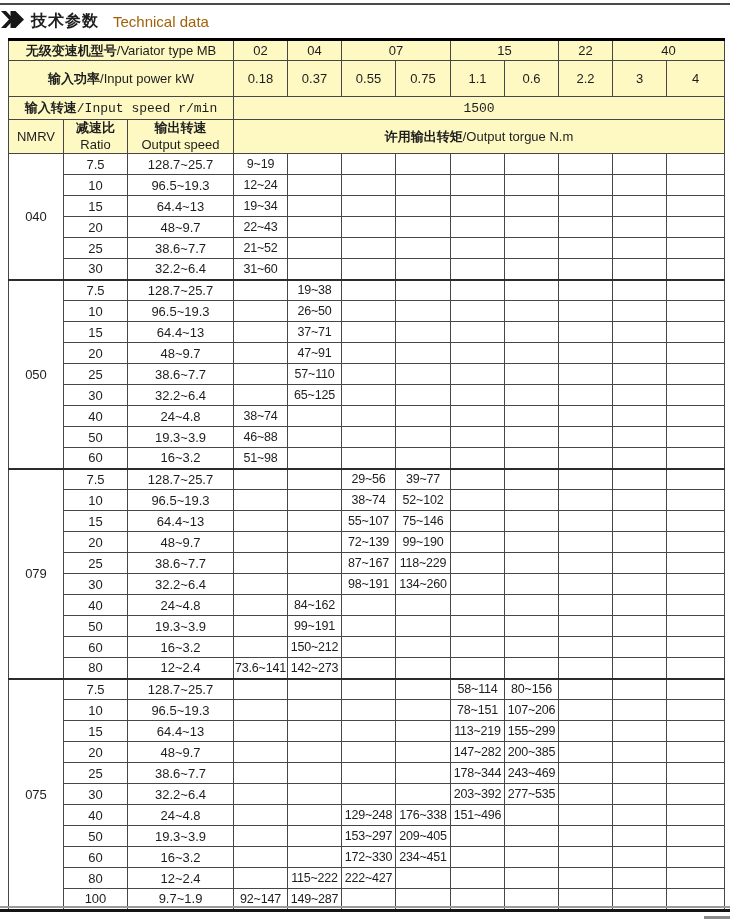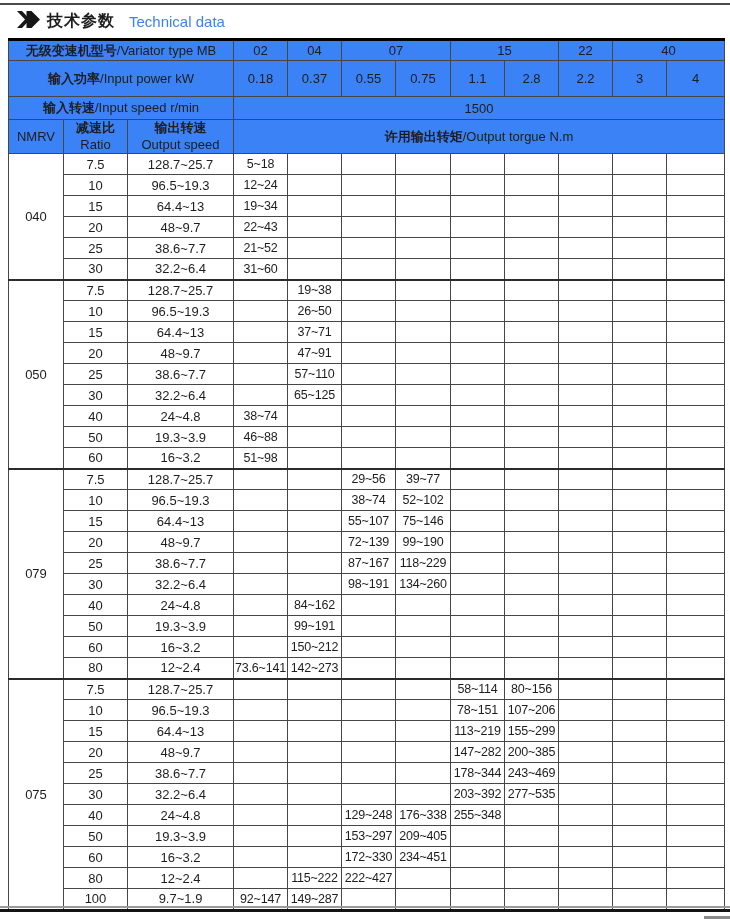--- a/index.html
+++ b/index.html
@@ -13,49 +13,48 @@
     overflow: hidden;
   }
   .top-rule {
     position: absolute; top: 3px; left: 0;
     width: 730px; height: 2px; background: #4a4a4a;
   }
   .title-bar {
     position: absolute; top: 11px; left: 1px;
     display: flex; align-items: center;
     white-space: nowrap;
-    padding-left: 16px;
   }
   .title-icon { display: inline-block; margin-right: 7px; }
   .title-zh { font-size: 16px; font-weight: bold; letter-spacing: 1px; }
-  .title-en { font-size: 15px; margin-left: 14px; color: #3b82f6; }
+  .title-en { font-size: 15px; margin-left: 14px; color: #a16207; }
 
   table.tech {
     position: absolute; top: 38px; left: 8px;
     width: 716px;
     border-collapse: collapse;
     table-layout: fixed;
     border-top: 3px solid #000;
     border-left: 1px solid #464646;
     border-right: 1px solid #464646;
     border-bottom: 2px solid #2a2a2a;
   }
   td {
     border: 1px solid #464646;
     text-align: center;
     vertical-align: middle;
     font-size: 13px;
     padding: 0;
     white-space: nowrap;
     overflow: hidden;
   }
-  tr.hdr td { background: #3b82f6; }
+  tr.hdr td { background: #fef9c3; }
   tr.hdr1 { height: 21px; }
   tr.hdr2 { height: 36px; }
-  tr.hdr3 { height: 23px; }
+  tr.hdr3 { height: 23px; font-family: Liberation Mono, monospace; }
   tr.colhead { height: 34px; }
   tbody tr { height: 21px; background: #ffffff; }
   .zh { font-weight: bold; }
   .lbl { font-size: 13px; }
   .two-line { line-height: 1.25; text-align: center; }
   td.torque-col { font-size: 12.5px; letter-spacing: -0.2px; }
   tbody tr.section-start td { border-top: 2px solid #2b2b2b; }
   td.nmrv { background: #ffffff; font-size: 13px; text-align: center; }
 
   .bottom-rule-gray {
@@ -116,21 +115,21 @@
     </tr>
     <tr class="hdr hdr2">
       <td colspan="3" class="lbl">
         <span class="zh">输入功率</span><span>/</span><span>Input power kW</span>
       </td>
       <td>0.18</td>
       <td>0.37</td>
       <td>0.55</td>
       <td>0.75</td>
       <td>1.1</td>
-      <td>2.8</td>
+      <td>0.6</td>
       <td>2.2</td>
       <td>3</td>
       <td>4</td>
     </tr>
     <tr class="hdr hdr3">
       <td colspan="3" class="lbl">
         <span class="zh">输入转速</span><span>/</span><span>Input speed r/min</span>
       </td>
       <td colspan="9">1500</td>
     </tr>
@@ -151,21 +150,21 @@
       <td colspan="9">
         <span class="zh">许用输出转矩</span><span>/</span><span>Output torgue N.m</span>
       </td>
     </tr>
   </thead>
   <tbody id="tbody">
       <tr>
         <td rowspan="6" class="nmrv">040</td>
         <td>7.5</td>
         <td>128.7~25.7</td>
-        <td class="torque-col">5~18</td>
+        <td class="torque-col">9~19</td>
         <td class="torque-col"></td>
         <td class="torque-col"></td>
         <td class="torque-col"></td>
         <td class="torque-col"></td>
         <td class="torque-col"></td>
         <td class="torque-col"></td>
         <td class="torque-col"></td>
         <td class="torque-col"></td>
       </tr>
       <tr>
@@ -561,21 +560,21 @@
         <td class="torque-col"></td>
         <td class="torque-col"></td>
       </tr>
       <tr>
         <td>40</td>
         <td>24~4.8</td>
         <td class="torque-col"></td>
         <td class="torque-col"></td>
         <td class="torque-col">129~248</td>
         <td class="torque-col">176~338</td>
-        <td class="torque-col">255~348</td>
+        <td class="torque-col">151~496</td>
         <td class="torque-col"></td>
         <td class="torque-col"></td>
         <td class="torque-col"></td>
         <td class="torque-col"></td>
       </tr>
       <tr>
         <td>50</td>
         <td>19.3~3.9</td>
         <td class="torque-col"></td>
         <td class="torque-col"></td>

